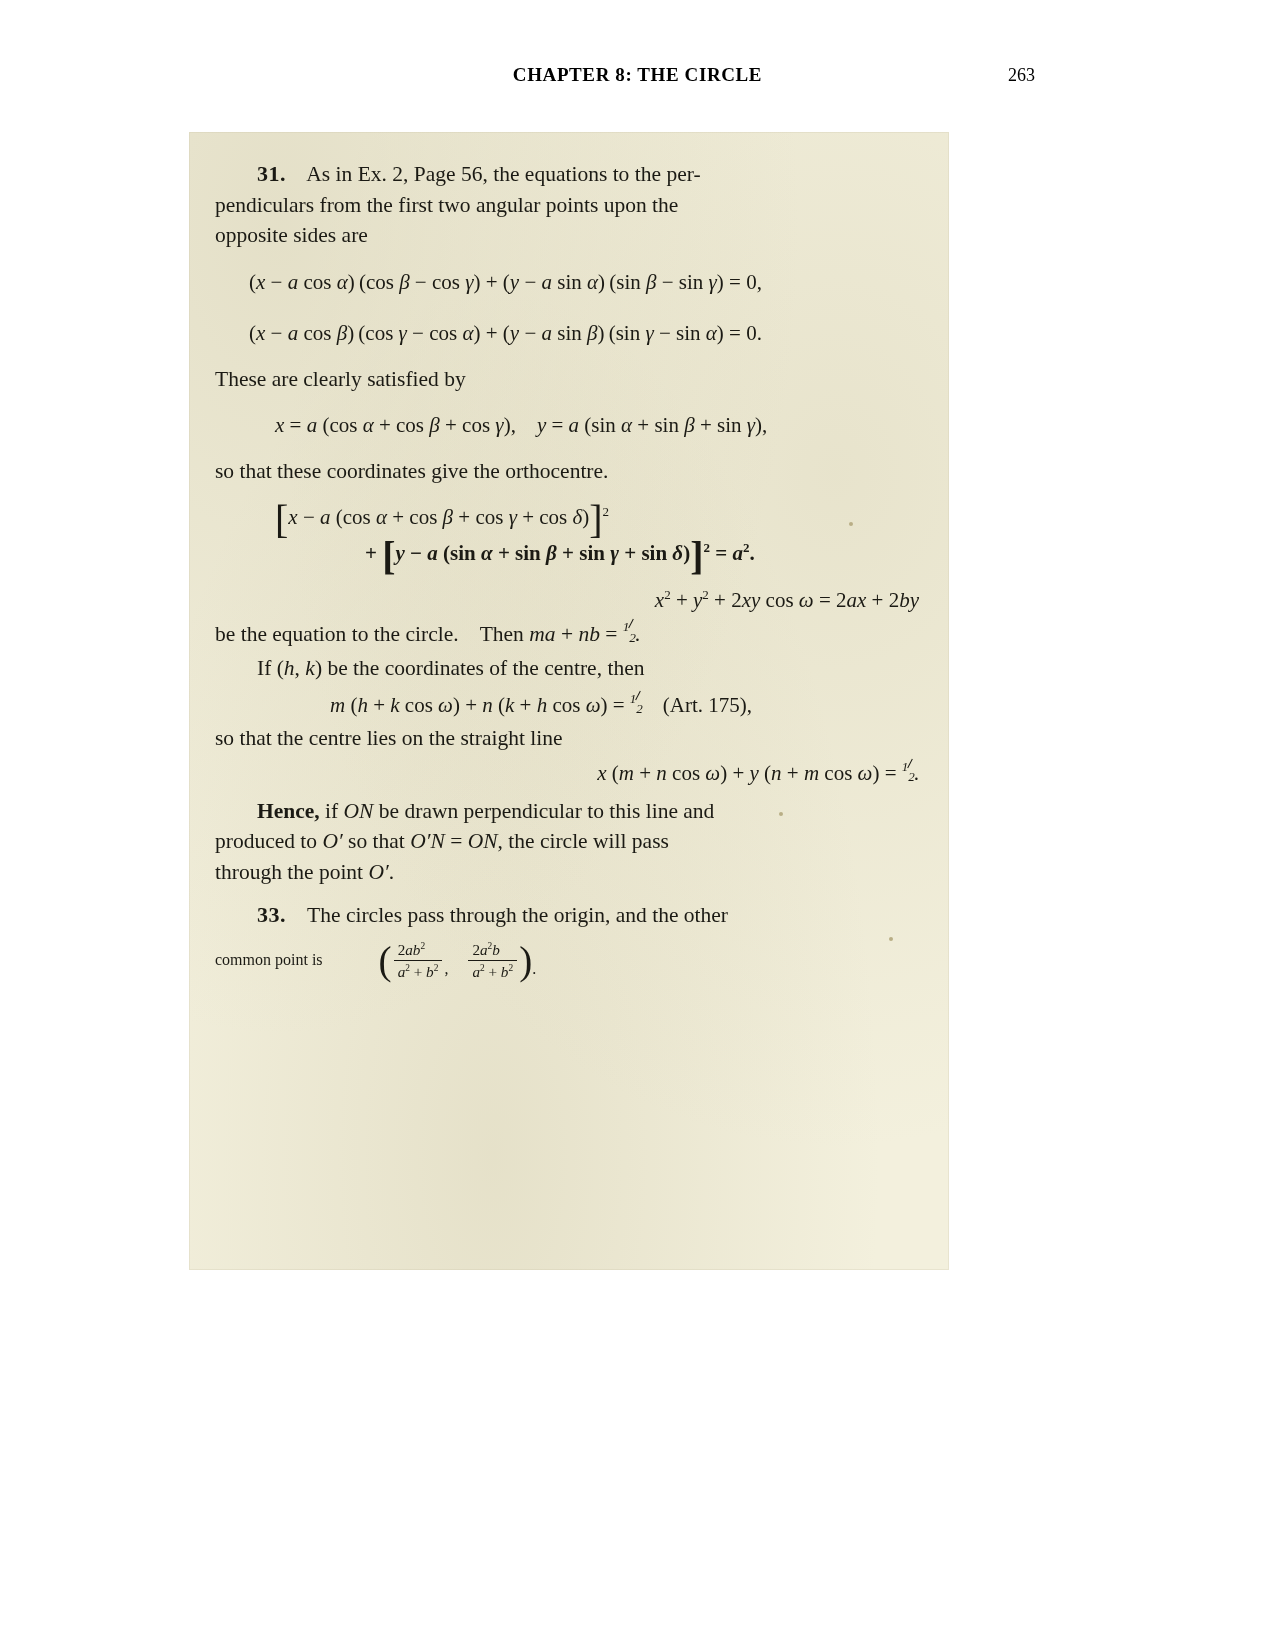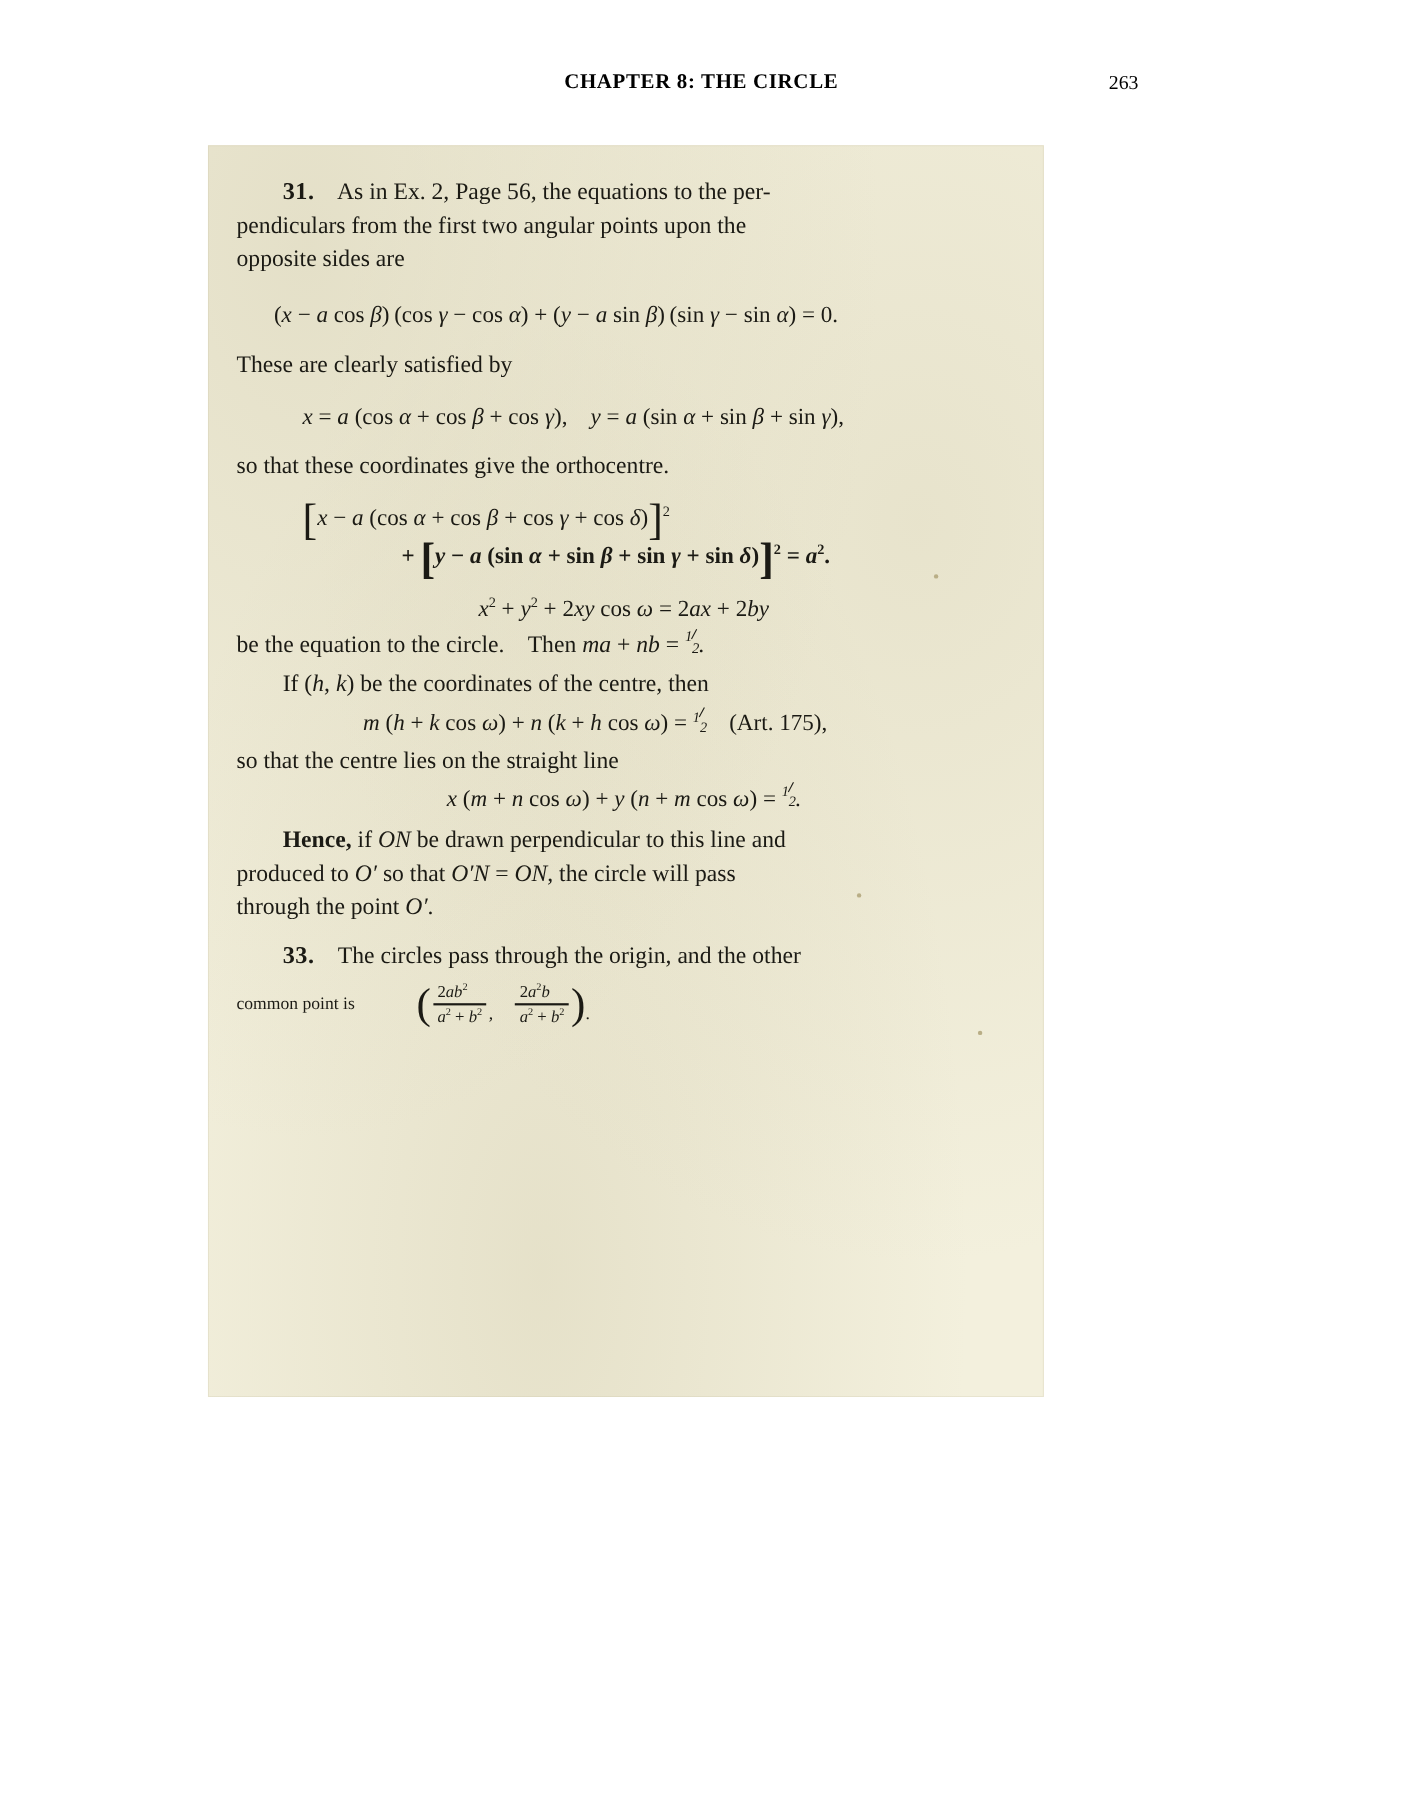--- a/index.html
+++ b/index.html
@@ -87,21 +87,21 @@
     font-weight: bold;
     font-size: 22px;
     letter-spacing: 0.5px;
   }
   .eq {
     margin: 16px 0 14px 0;
     text-align: left;
     font-size: 21px;
     line-height: 1.5;
   }
-  .eq.center { text-align: center; }
+  .eq.center { text-align: right; }
   .eq.ind { padding-left: 34px; }
   .eq.ind2 { padding-left: 60px; }
   .eq.ind3 { padding-left: 150px; font-weight: bold; }
   i, .it { font-style: italic; }
   sup {
     font-size: 0.62em;
     vertical-align: super;
     line-height: 0;
   }
   
@@ -186,20 +186,23 @@
 
     <div class="inner">
 
       <p class="indent">
         <span class="num">31.</span>
         &nbsp;&nbsp; As in Ex. 2, Page 56, the equations to the per-<br>
         pendiculars from the first two angular points upon the<br>
         opposite sides are
       </p>
 
+      <div class="eq ind">
+        (<i>x</i> − <i>a</i> cos <i>α</i>) (cos <i>β</i> − cos <i>γ</i>) + (<i>y</i> − <i>a</i> sin <i>α</i>) (sin <i>β</i> − sin <i>γ</i>) = 0,
+      </div>
 
 
       <div class="eq ind" style="margin-top:20px">
         (<i>x</i> − <i>a</i> cos <i>β</i>) (cos <i>γ</i> − cos <i>α</i>) + (<i>y</i> − <i>a</i> sin <i>β</i>) (sin <i>γ</i> − sin <i>α</i>) = 0.
       </div>
 
       <p class="para-gap">These are clearly satisfied by</p>
 
       <div class="eq ind2">
         <i>x</i> = <i>a</i> (cos <i>α</i> + cos <i>β</i> + cos <i>γ</i>),&nbsp;&nbsp;&nbsp; <i>y</i> = <i>a</i> (sin <i>α</i> + sin <i>β</i> + sin <i>γ</i>),

